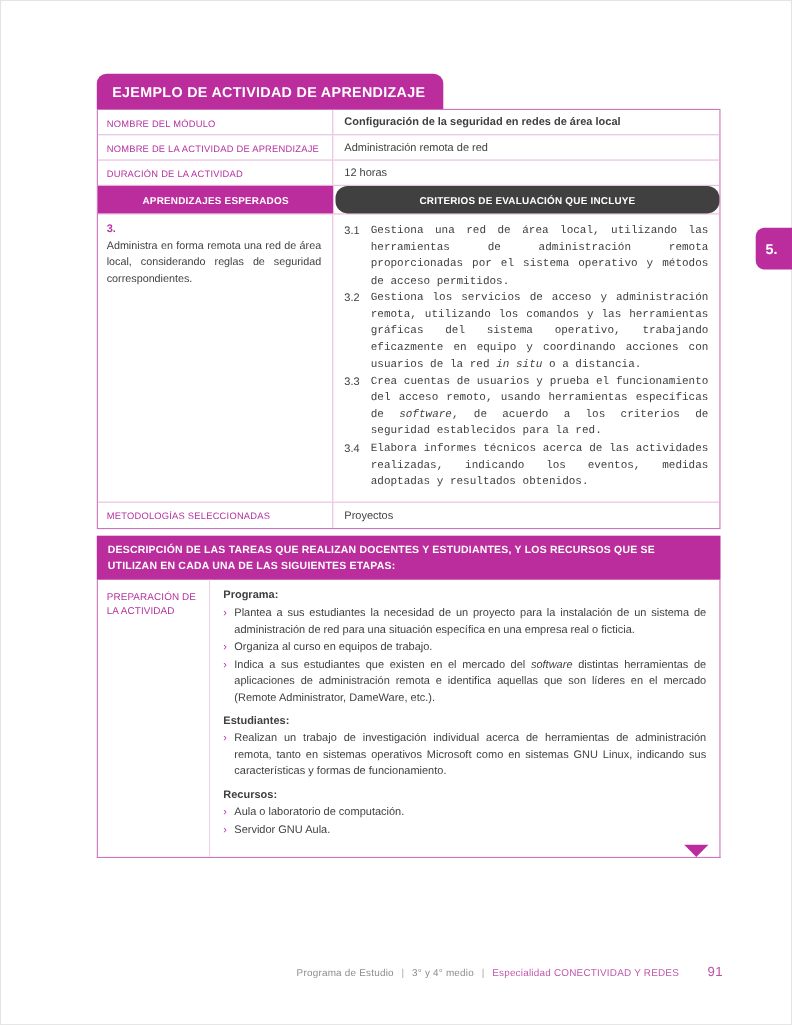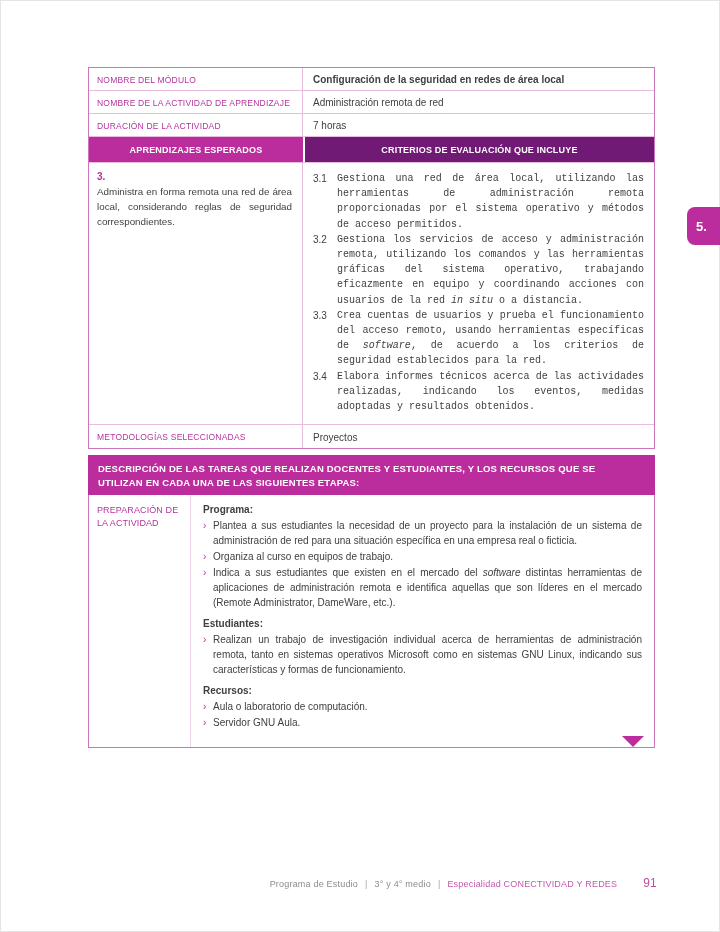--- a/index.html
+++ b/index.html
@@ -39,21 +39,21 @@
   .ivalue { flex:1; padding:6px 10px 5px; font-size:10px; display:flex; align-items:center; }
   .ivalue.bold { font-weight:bold; }
 
   
   .hrow { display:flex; border-bottom:1px solid #e7bcdd; }
   .hcell {
     color:#fff; font-weight:bold; font-size:9px; letter-spacing:.2px;
     text-align:center; padding:8px 4px 7px;
   }
   .hcell.left { flex:0 0 214px; background:#bb2c9d; }
-  .hcell.right { flex:1; background:#701a75; margin-left:2px; }
+  .hcell.right { flex:1; background:#404040; margin-left:2px;border-radius:11px; }
 
   
   .mrow { display:flex; border-bottom:1px solid #e7bcdd; }
   .obj-cell { flex:0 0 214px; border-right:1px solid #e7bcdd; padding:8px 10px 10px 8px; }
   .obj-num { color:#b5339f; font-weight:bold; font-size:10px; margin-bottom:2px; }
   .obj-text { font-size:9.8px; line-height:15px; text-align:justify; }
   .crit-cell { flex:1; padding:8px 10px 10px; min-height:212px; }
   .crit { display:flex; font-size:10px; line-height:15.2px; }
   .crit-num { flex:0 0 24px; }
   .crit-text { flex:1; text-align:justify;font-family:Liberation Mono, monospace; }
@@ -111,36 +111,37 @@
   .footer .pink { color:#c258ad; }
   .page-num { margin-left:26px; font-size:12px; color:#b94fa6; }
 </style>
 </head>
 <body>
 
 <div class="page-frame"></div>
 
 <div class="content">
 
+  <div class="title-tab">EJEMPLO DE ACTIVIDAD DE APRENDIZAJE</div>
 
   <div class="info-table">
 
     <div class="irow">
       <div class="ilabel">NOMBRE DEL MÓDULO</div>
       <div class="ivalue bold">Configuración de la seguridad en redes de área local</div>
     </div>
 
     <div class="irow">
       <div class="ilabel">NOMBRE DE LA ACTIVIDAD DE APRENDIZAJE</div>
       <div class="ivalue">Administración remota de red</div>
     </div>
 
     <div class="irow">
       <div class="ilabel">DURACIÓN DE LA ACTIVIDAD</div>
-      <div class="ivalue">7 horas</div>
+      <div class="ivalue">12 horas</div>
     </div>
 
     <div class="hrow">
       <div class="hcell left">APRENDIZAJES ESPERADOS</div>
       <div class="hcell right">CRITERIOS DE EVALUACIÓN QUE INCLUYE</div>
     </div>
 
     <div class="mrow">
       <div class="obj-cell">
         <div class="obj-num">3.</div>

